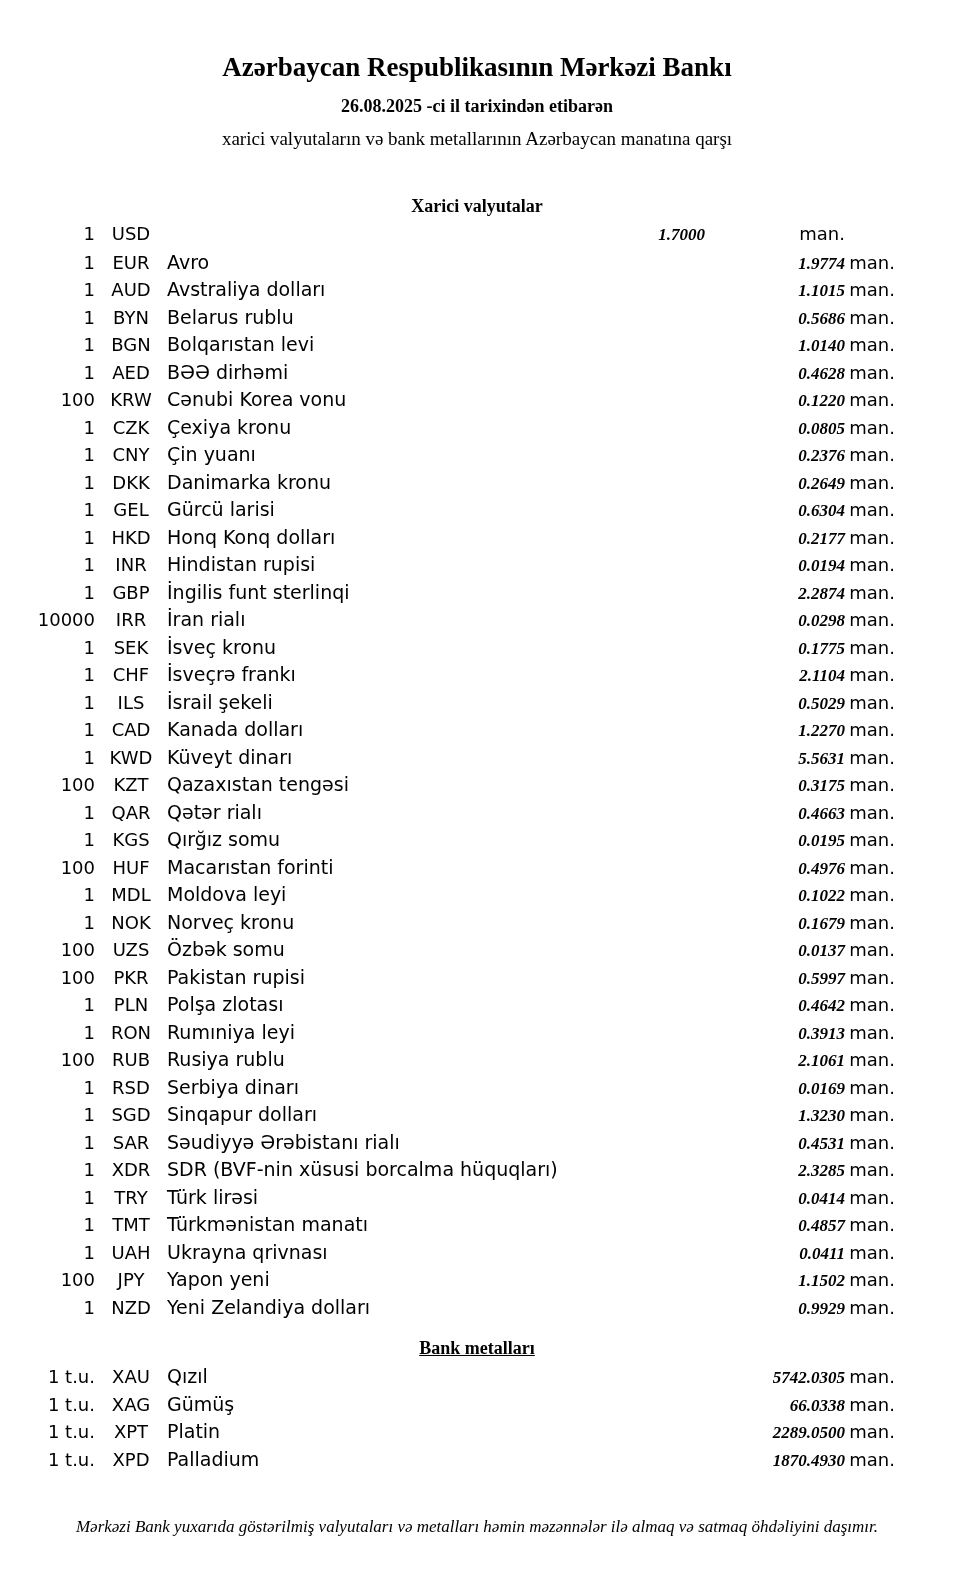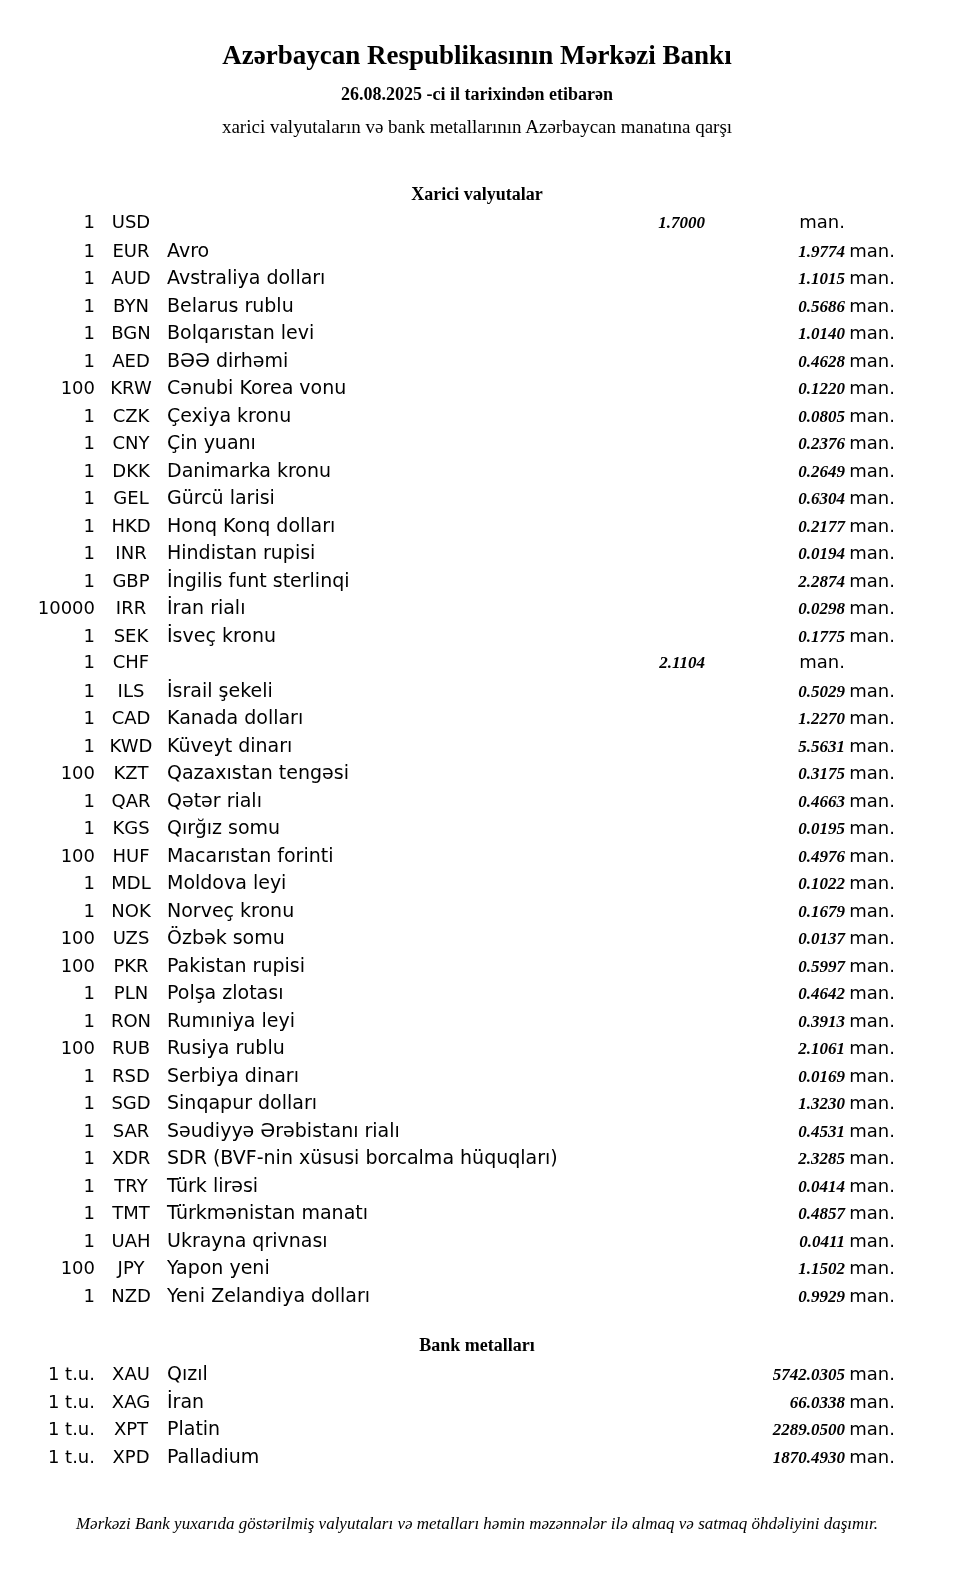--- a/index.html
+++ b/index.html
@@ -7,39 +7,39 @@
   body {
     width: 954px; height: 1584px;
     color: #000000;
     font-family: "DejaVu Sans", sans-serif;
   }
   .page { width: 954px; height: 1584px; overflow: hidden; position: relative; background: #ffffff; }
 
   .title {
     font-family: "Liberation Serif", serif;
     font-weight: bold; font-size: 27px;
-    text-align: center; padding-top: 40px;
+    text-align: center; padding-top: 52px;
   }
   .date-line {
     font-family: "Liberation Serif", serif;
     font-weight: bold; font-size: 18px;
     text-align: center; margin-top: 13px;
   }
   .subtitle {
     font-family: "Liberation Serif", serif;
     font-weight: normal; font-size: 19px;
     text-align: center; margin-top: 11px;
   }
   .section-title {
     font-family: "Liberation Serif", serif;
     font-weight: bold; font-size: 18px;
     text-align: center;
   }
   .section-title.currencies { margin-top: 46px; }
-  .section-title.metals { margin-top: 24px; }
+  .section-title.metals { margin-top: 15px; text-decoration: underline; }
 
   .table { padding-right: 59px; margin-top: 6px; }
   .row {
     display: grid;
     grid-template-columns: 95px 72px 1fr 140px 50px;
     align-items: baseline;
     height: 27.5px;
   }
   .row .qty  { text-align: right;  font-size: 18px; white-space: nowrap; }
   .row .code { text-align: center; font-size: 18px; }
@@ -178,20 +178,21 @@
       <div class="row">
         <span class="qty">1</span>
         <span class="code">SEK</span>
         <span class="name">İsveç kronu</span>
         <span class="rate">0.1775</span>
         <span class="unit">man.</span>
       </div>
       <div class="row">
         <span class="qty">1</span>
         <span class="code">CHF</span>
+        <span class="name">İsveçrə frankı</span>
         <span class="rate">2.1104</span>
         <span class="unit">man.</span>
       </div>
       <div class="row">
         <span class="qty">1</span>
         <span class="code">ILS</span>
         <span class="name">İsrail şekeli</span>
         <span class="rate">0.5029</span>
         <span class="unit">man.</span>
       </div>
@@ -356,21 +357,21 @@
       <div class="row">
         <span class="qty">1 t.u.</span>
         <span class="code">XAU</span>
         <span class="name">Qızıl</span>
         <span class="rate">5742.0305</span>
         <span class="unit">man.</span>
       </div>
       <div class="row">
         <span class="qty">1 t.u.</span>
         <span class="code">XAG</span>
-        <span class="name">İran</span>
+        <span class="name">Gümüş</span>
         <span class="rate">66.0338</span>
         <span class="unit">man.</span>
       </div>
       <div class="row">
         <span class="qty">1 t.u.</span>
         <span class="code">XPT</span>
         <span class="name">Platin</span>
         <span class="rate">2289.0500</span>
         <span class="unit">man.</span>
       </div>

